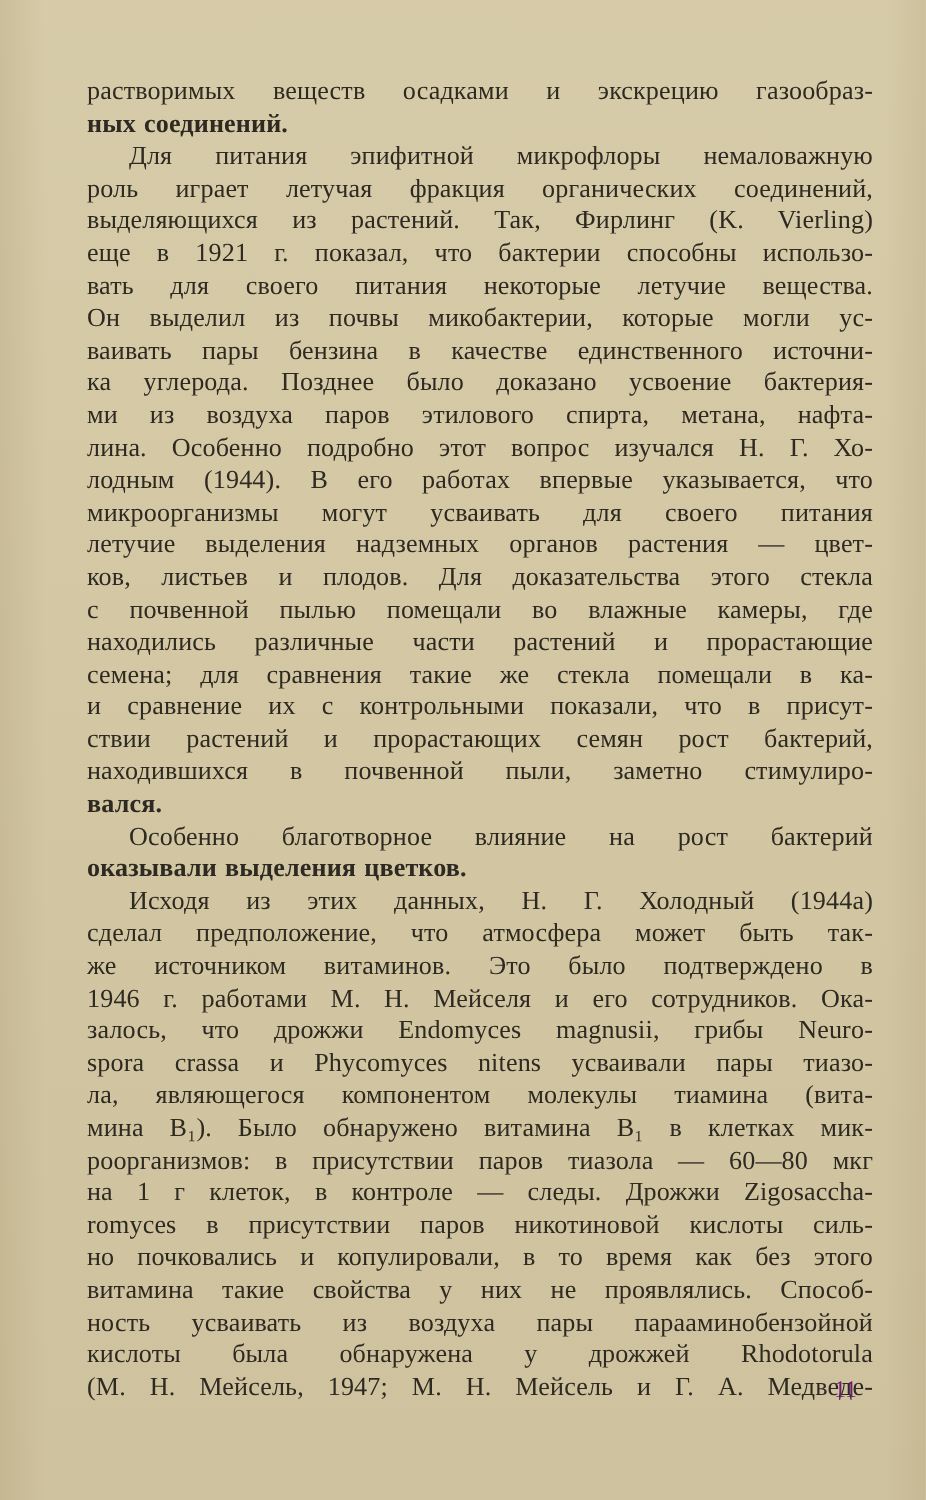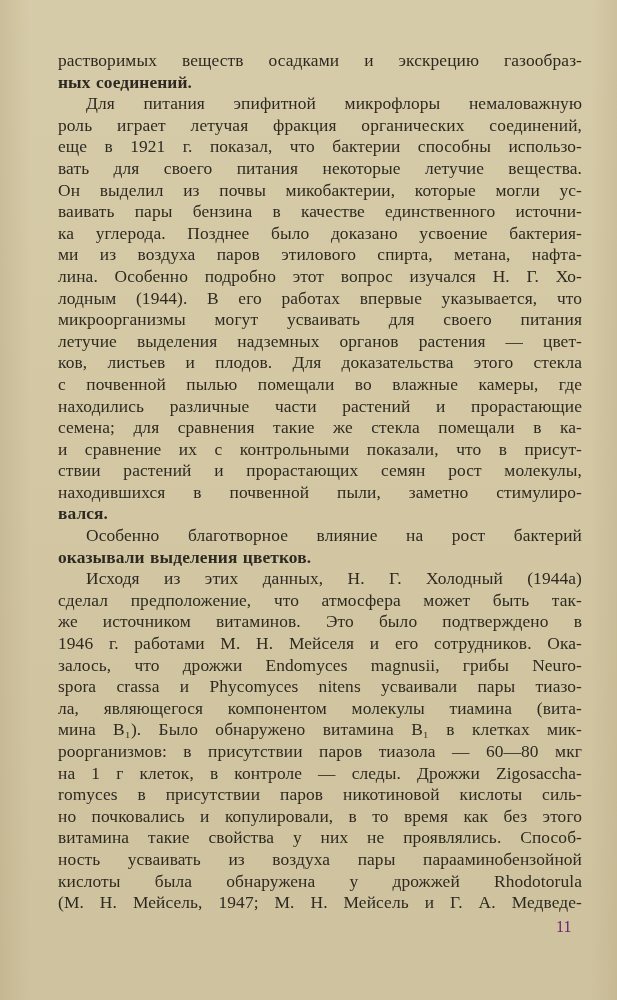--- a/index.html
+++ b/index.html
@@ -51,36 +51,37 @@
     }
   </style>
 </head>
 <body>
 
 <div class="page" id="page-body">
     <div class="line">растворимых веществ осадками и экскрецию газообраз-</div>
     <div class="line last">ных соединений.</div>
     <div class="line indent">Для питания эпифитной микрофлоры немаловажную</div>
     <div class="line">роль играет летучая фракция органических соединений,</div>
+    <div class="line">выделяющихся из растений. Так, Фирлинг (K. Vierling)</div>
     <div class="line">еще в 1921 г. показал, что бактерии способны использо-</div>
     <div class="line">вать для своего питания некоторые летучие вещества.</div>
     <div class="line">Он выделил из почвы микобактерии, которые могли ус-</div>
     <div class="line">ваивать пары бензина в качестве единственного источни-</div>
     <div class="line">ка углерода. Позднее было доказано усвоение бактерия-</div>
     <div class="line">ми из воздуха паров этилового спирта, метана, нафта-</div>
     <div class="line">лина. Особенно подробно этот вопрос изучался Н. Г. Хо-</div>
     <div class="line">лодным (1944). В его работах впервые указывается, что</div>
     <div class="line">микроорганизмы могут усваивать для своего питания</div>
     <div class="line">летучие выделения надземных органов растения — цвет-</div>
     <div class="line">ков, листьев и плодов. Для доказательства этого стекла</div>
     <div class="line">с почвенной пылью помещали во влажные камеры, где</div>
     <div class="line">находились различные части растений и прорастающие</div>
     <div class="line">семена; для сравнения такие же стекла помещали в ка-</div>
     <div class="line">и сравнение их с контрольными показали, что в присут-</div>
-    <div class="line">ствии растений и прорастающих семян рост молекулы,</div>
+    <div class="line">ствии растений и прорастающих семян рост бактерий,</div>
     <div class="line">находившихся в почвенной пыли, заметно стимулиро-</div>
     <div class="line last">вался.</div>
     <div class="line indent">Особенно благотворное влияние на рост бактерий</div>
     <div class="line last">оказывали выделения цветков.</div>
     <div class="line indent">Исходя из этих данных, Н. Г. Холодный (1944а)</div>
     <div class="line">сделал предположение, что атмосфера может быть так-</div>
     <div class="line">же источником витаминов. Это было подтверждено в</div>
     <div class="line">1946 г. работами М. Н. Мейселя и его сотрудников. Ока-</div>
     <div class="line">залось, что дрожжи Endomyces magnusii, грибы Neuro-</div>
     <div class="line">spora crassa и Phycomyces nitens усваивали пары тиазо-</div>

